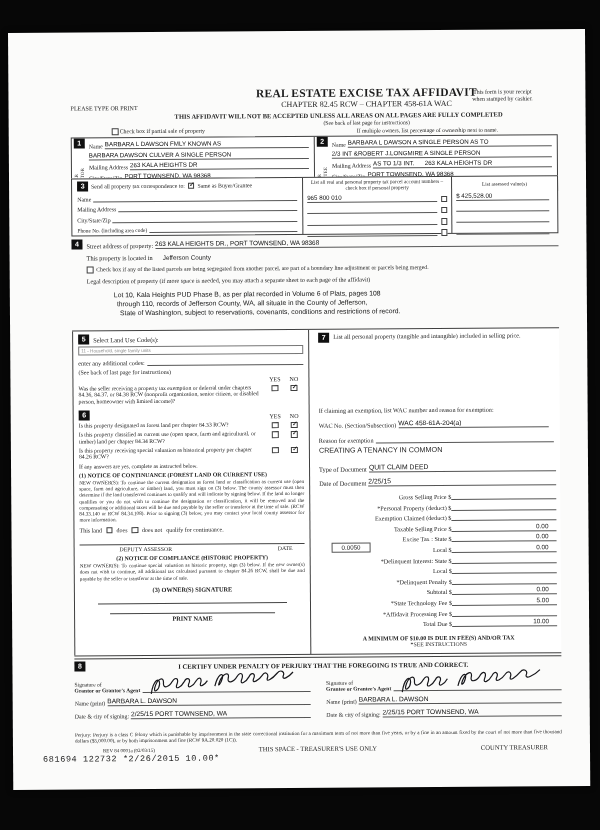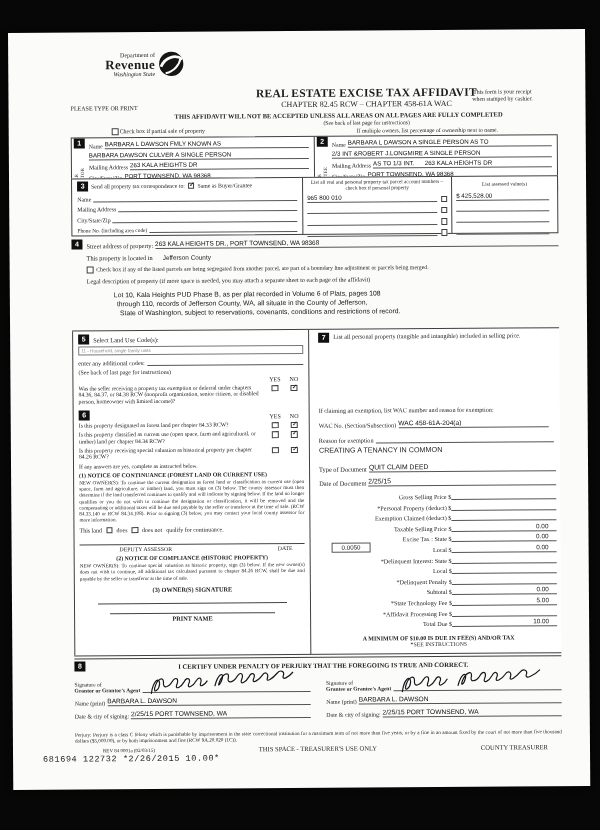--- a/index.html
+++ b/index.html
@@ -92,32 +92,20 @@
   .perjury{font-size:5.15px;line-height:6.1px;text-align:justify}
   .footrow{display:flex;align-items:baseline}
   .stamp{font-family:"Liberation Mono","DejaVu Sans Mono",monospace;font-size:8.5px;
          letter-spacing:.6px;color:#1f1f1f}
 </style>
 </head>
 <body>
 
 <div class="page">
 
-  <div class="abs logo" style="left:97px;top:20px">
-    <div class="logo-text">
-      <div class="logo-dept">Department of</div>
-      <div class="logo-name">Revenue</div>
-      <div class="logo-state">Washington State</div>
-    </div>
-    <svg width="28" height="28" viewBox="0 0 30 30" style="margin-left:2px;margin-top:-2px">
-      <circle cx="15" cy="15" r="13" fill="#161616"></circle>
-      <path d="M4 18 C9 7 20 5 27 10" stroke="#fbfbfa" stroke-width="3" fill="none"></path>
-      <path d="M9 25 C18 23 24 16 25 9" stroke="#fbfbfa" stroke-width="2.2" fill="none"></path>
-    </svg>
-  </div>
 
   <div class="abs ctr" style="left:168px;top:56px;width:380px">
     <div class="title">REAL ESTATE EXCISE TAX AFFIDAVIT</div>
     <div class="chapter">CHAPTER 82.45 RCW – CHAPTER 458-61A WAC</div>
   </div>
   <div class="abs small6" style="left:62px;top:73px">PLEASE TYPE OR PRINT</div>
   <div class="abs ctr" style="left:448px;top:59px;width:92px;font-size:5.9px;line-height:7px">
     <div>This form is your receipt</div>
     <div>when stamped by cashier.</div>
   </div>

